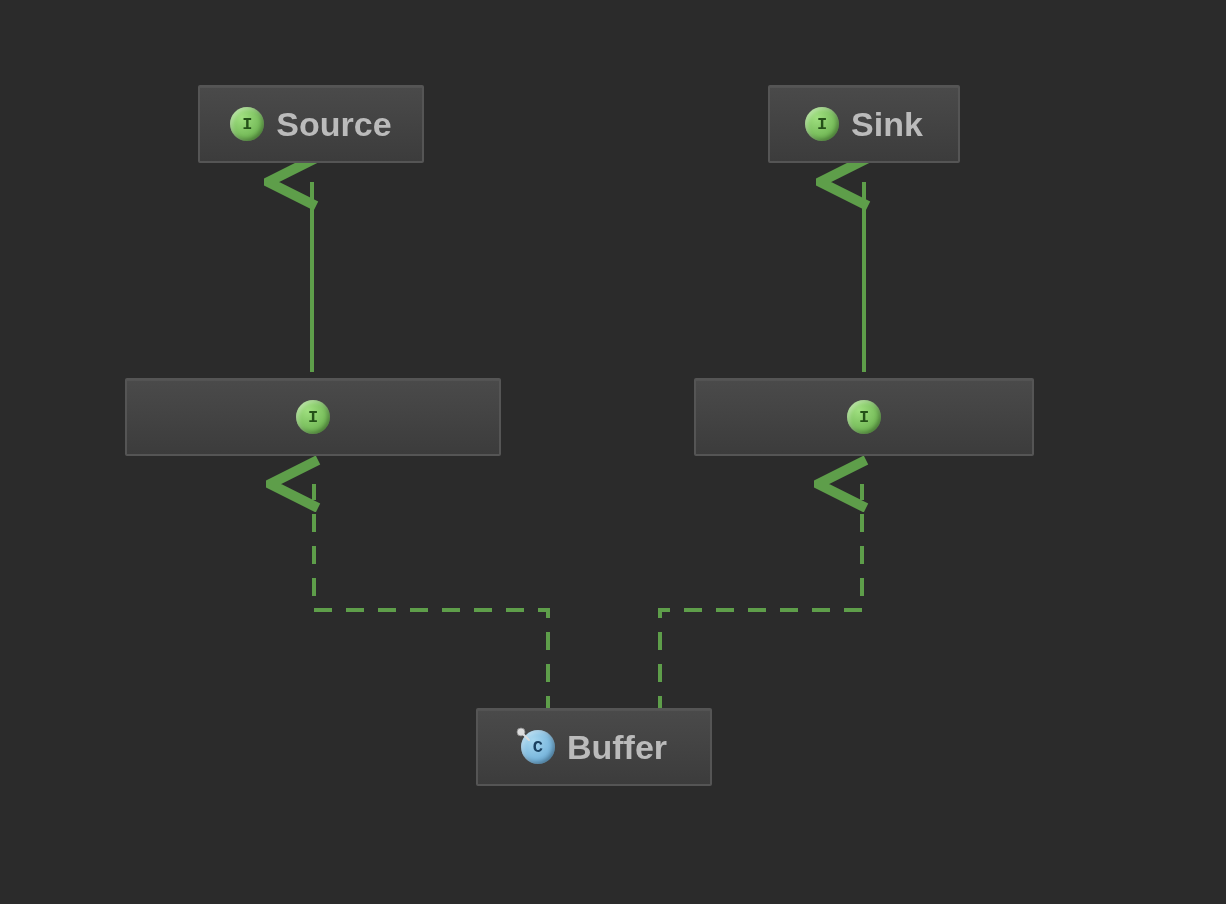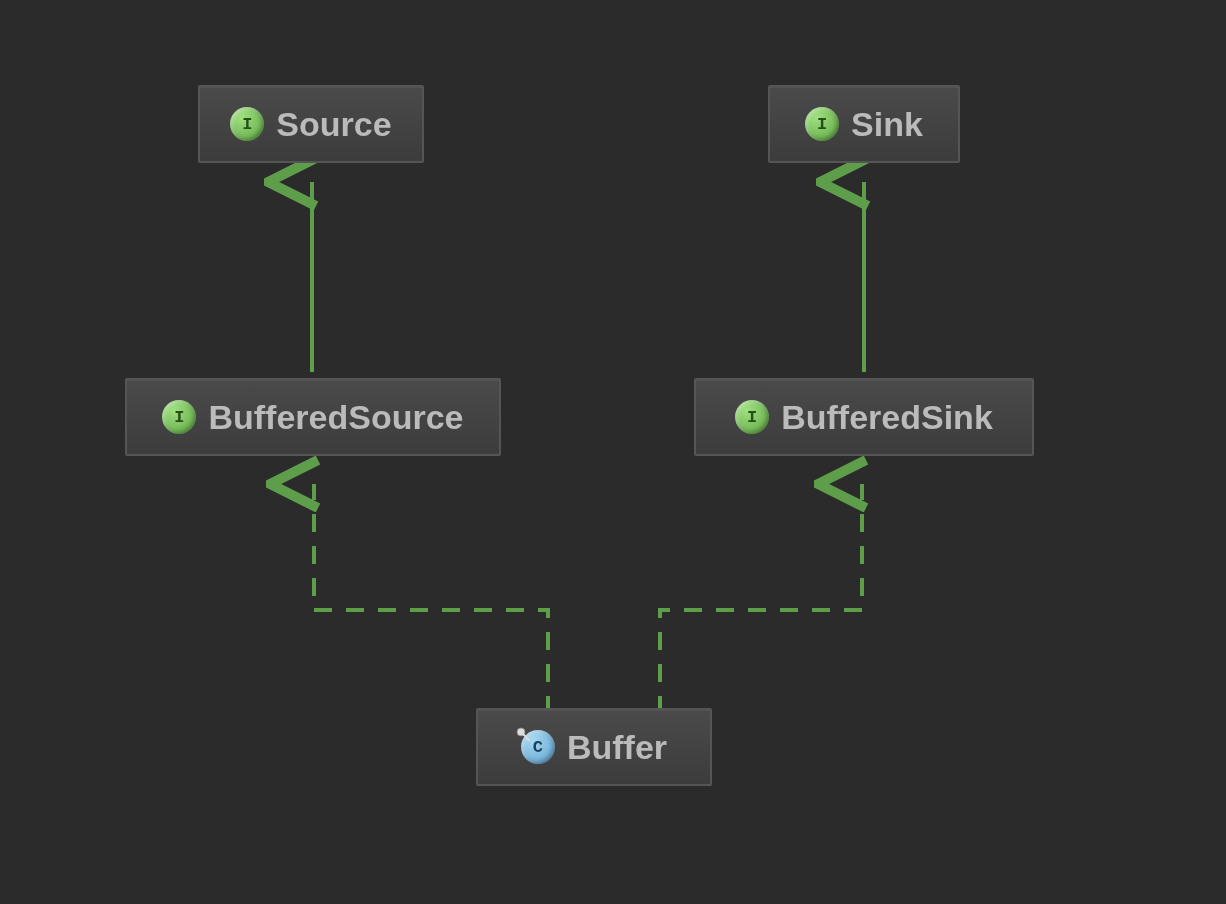--- a/index.html
+++ b/index.html
@@ -131,30 +131,28 @@
       </div>
       <div class="node-label">Sink</div>
     </div>
   </div>
 
   <div class="node" style="left:125px; top:378px; width:376px; height:78px;">
     <div class="node-inner">
       <div class="icon-interface">
         <span>I</span>
       </div>
-      <div class="node-label">BufferedSource</div>
     </div>
   </div>
 
   <div class="node" style="left:694px; top:378px; width:340px; height:78px;">
     <div class="node-inner">
       <div class="icon-interface">
         <span>I</span>
       </div>
-      <div class="node-label">BufferedSink</div>
     </div>
   </div>
 
   <div class="node" style="left:476px; top:708px; width:236px; height:78px;">
     <div class="node-inner">
       <div class="icon-class-wrap">
         <div class="icon-class">
           <span>C</span>
         </div>
         <svg class="pin-icon" viewBox="0 0 16 16">

